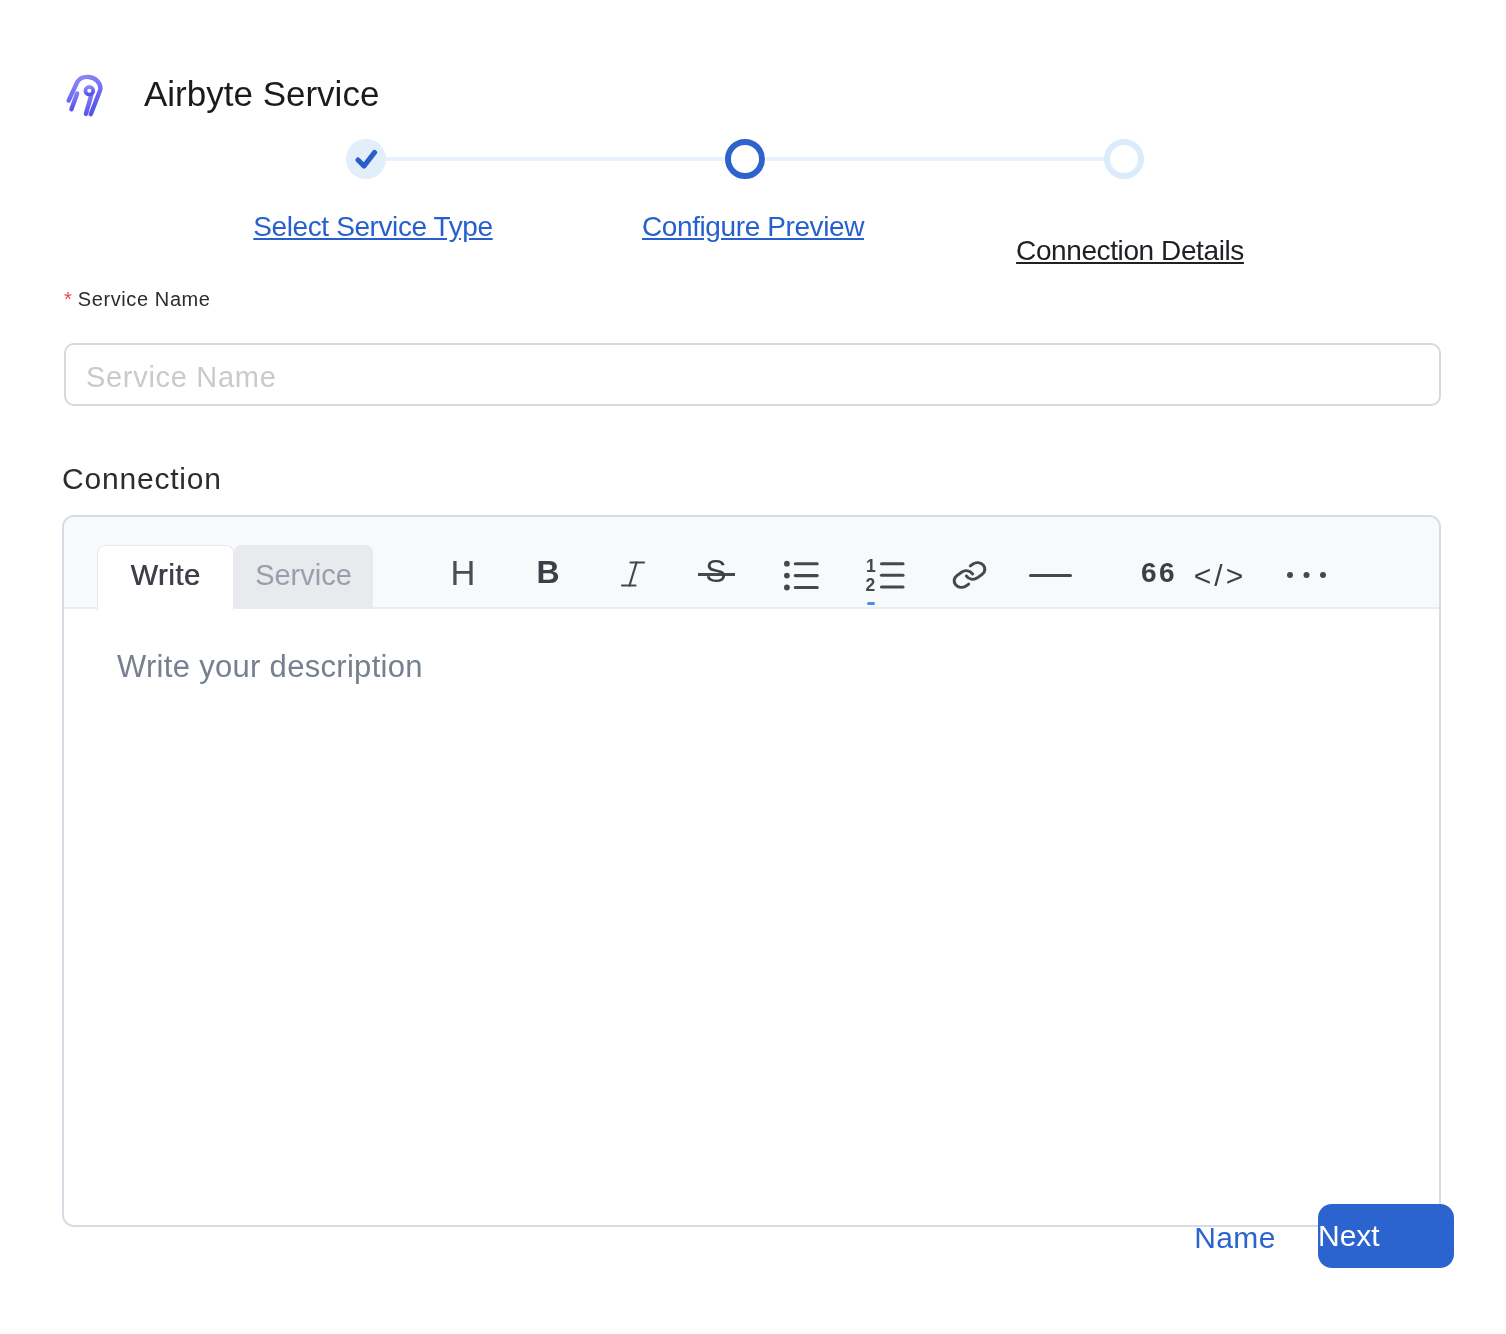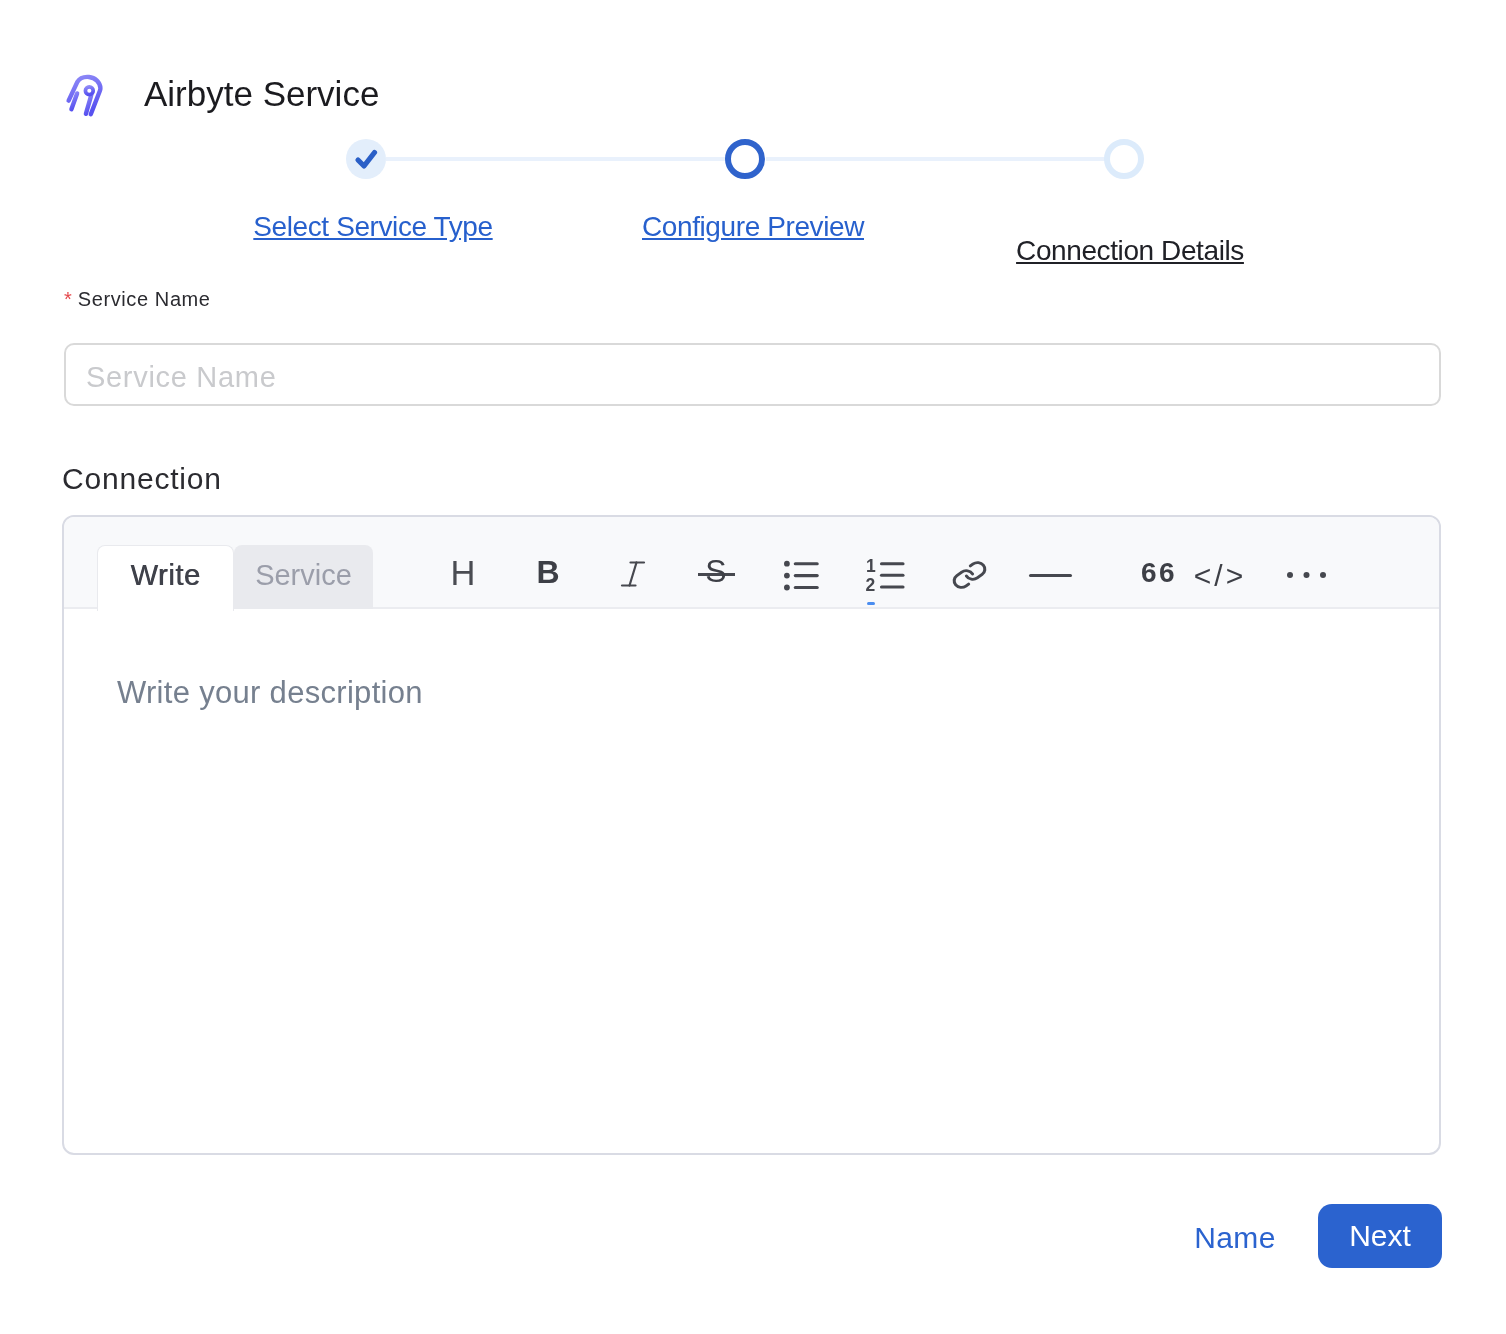--- a/index.html
+++ b/index.html
@@ -25,38 +25,38 @@
 
   
   #svcLabel { left:64px; top:288px; font-size:20px; letter-spacing:0.6px; color:#2b2b30; }
   #svcLabel .req { color:#e5494d; margin-right:6px; letter-spacing:0; }
   #svcInput { left:64px; top:343px; width:1377px; height:63px; border:2px solid #d9d9d9;
     border-radius:10px; background:#fff; font-size:29px; letter-spacing:0.7px; color:#c9cacd; line-height:65px;
     padding-left:20px; }
 
   
   #descLabel { left:62px; top:462px; font-size:30px; letter-spacing:0.8px; color:#2b2b30; }
-  #editor { left:62px; top:515px; width:1379px; height:640px; border:2px solid #d9dbe4;
+  #editor { left:62px; top:515px; width:1379px; height:712px; border:2px solid #d9dbe4;
     border-radius:12px; background:#fff; }
   #toolbar { left:0; top:0; width:100%; height:92px; background:#f8f9fb;
     border-bottom:2px solid #ebecf0; border-radius:10px 10px 0 0; }
   #tabWrite { left:33px; top:28px; width:137px; height:66px; background:#fff;
     border:1px solid #e9eaee; border-bottom:none; border-radius:8px 8px 0 0; z-index:3;
     text-align:center; line-height:59px; font-size:29px; font-weight:400; letter-spacing:0.6px; color:#3f414a; text-shadow:0.6px 0 0 #3f414a; }
   #tabPreview { left:170px; top:28px; width:139px; height:64px; background:#e9eaee;
     border-radius:8px 8px 0 0; z-index:2;
     text-align:center; line-height:61px; font-size:29px; color:#9b9eaa; }
   .ticon { top:42px; transform:translateX(-50%); color:#3d3f46; font-size:32px; line-height:36px; z-index:2; }
-  #placeholder { left:53px; top:132px; font-size:31px; color:#76808f; letter-spacing:0.3px;margin-top:26px; }
+  #placeholder { left:53px; top:132px; font-size:31px; color:#76808f; letter-spacing:0.3px; }
   #artifact { left:803px; top:85px; width:8px; height:3px; background:#4a8df0; border-radius:2px; }
 
   
   #back { left:1235px; top:1221px; transform:translateX(-50%); font-size:30px; letter-spacing:0.4px; color:#2b63cf; }
-  #next { left:1318px; top:1204px; width:124px; height:64px; background:#2b63cf; border-radius:14px;
-    color:#fff; font-size:30px; text-align:center; line-height:64px; }
+  #next { left:1318px; top:1204px; width:136px; height:64px; background:#2b63cf; border-radius:14px;
+    color:#fff; font-size:30px; line-height:64px; }
 </style>
 </head>
 <body>
   <svg id="logo" class="abs" viewBox="0 0 46 46">
     <defs>
       <linearGradient id="pg" x1="0" y1="0" x2="0.25" y2="1">
         <stop offset="0" stop-color="#8f8af7"></stop>
         <stop offset="1" stop-color="#5852f0"></stop>
       </linearGradient>
     </defs>

